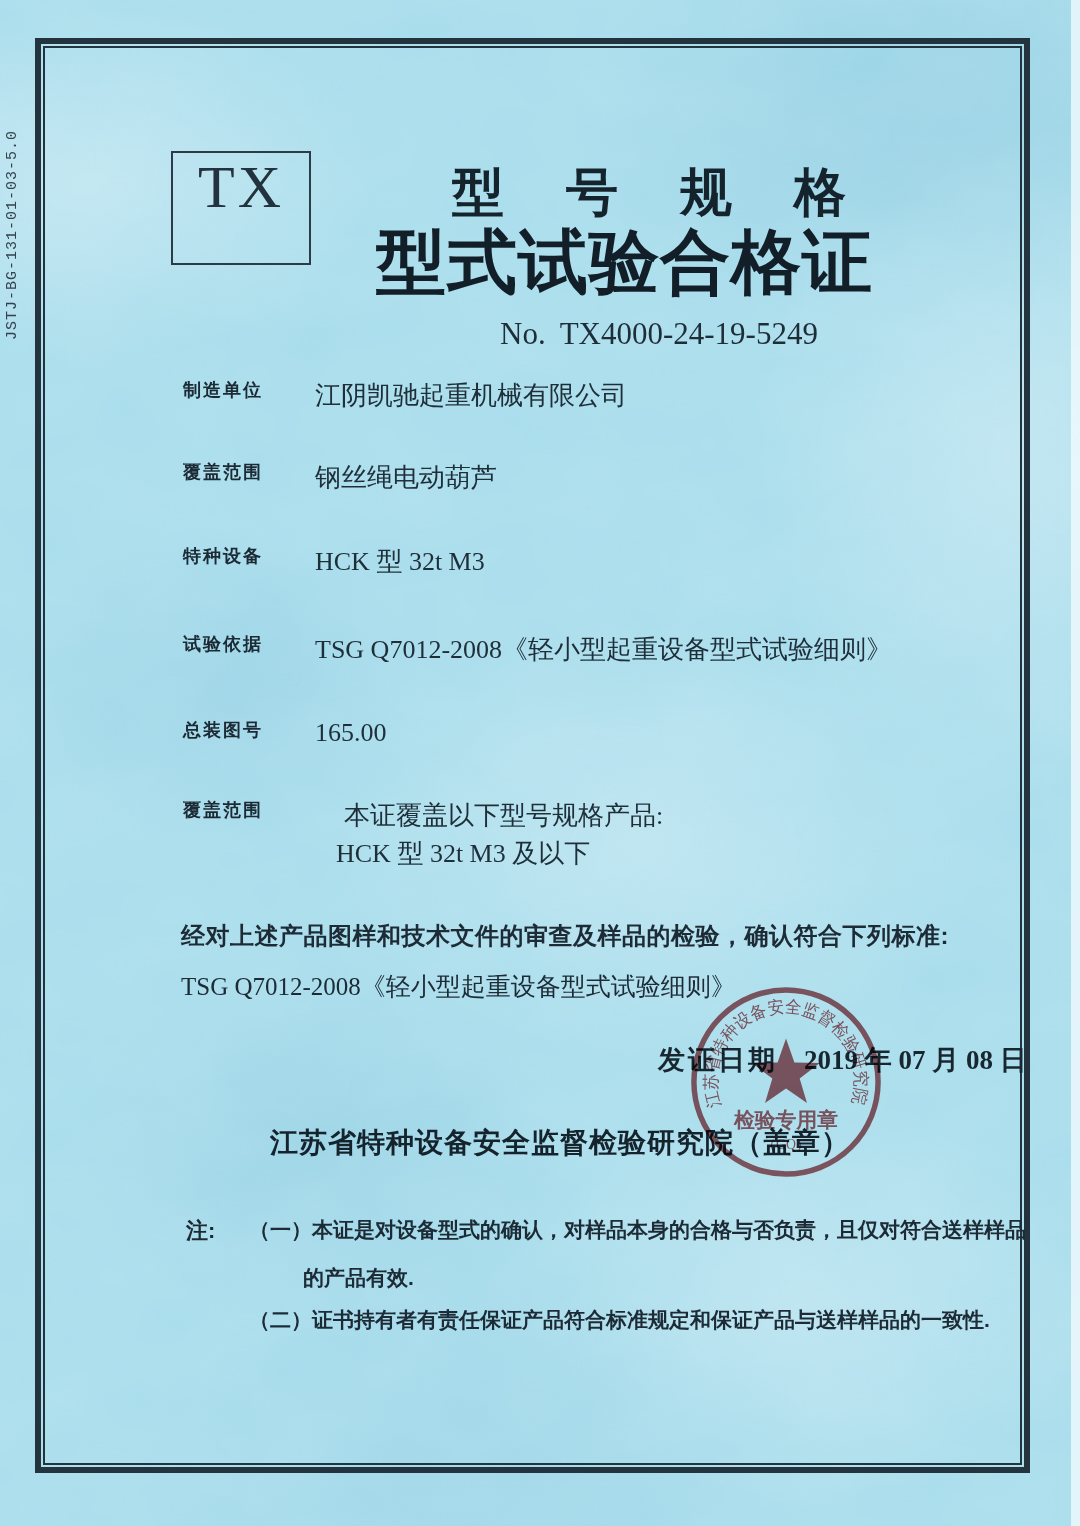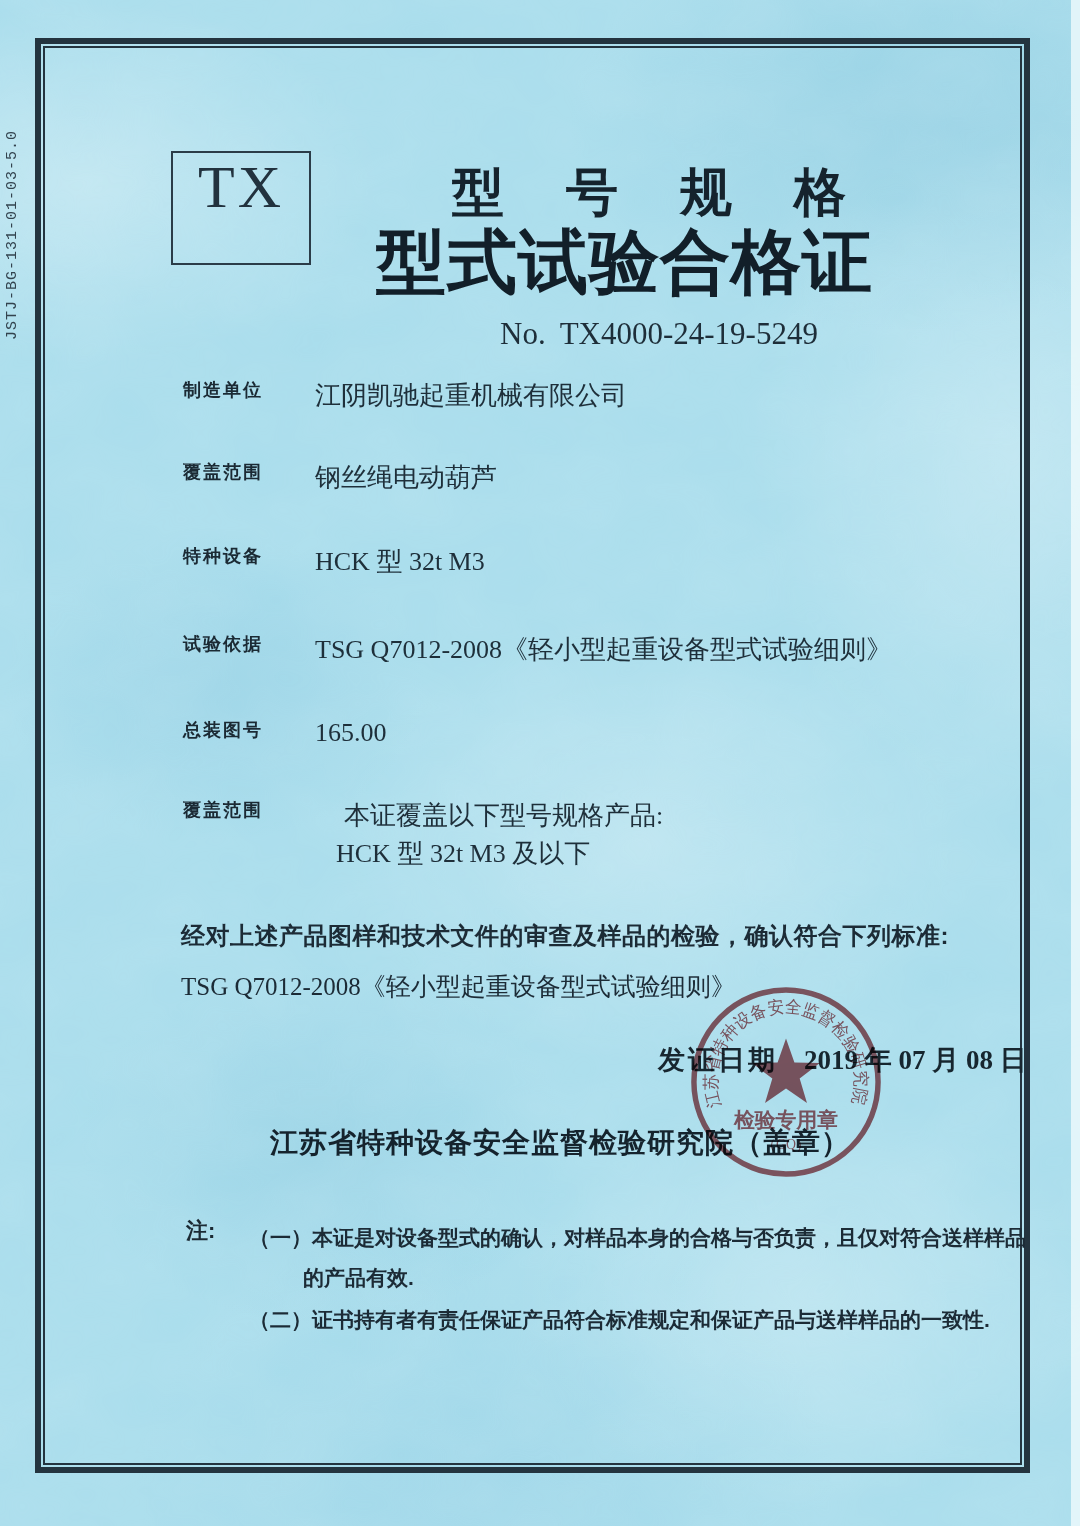--- a/index.html
+++ b/index.html
@@ -68,21 +68,21 @@
     font-size:28px;font-weight:700;letter-spacing:1px;color:#15232d;white-space:nowrap;
   }
   .note-label{
     position:absolute;left:186px;top:1216px;
     font-family:"Liberation Sans", sans-serif;font-weight:700;font-size:22px;color:#1b2a34;
   }
   .note{
     position:absolute;font-family:"Liberation Sans", sans-serif;
     font-weight:700;font-size:21px;color:#1c2b36;white-space:nowrap;
   }
-  .note-1a{left:249px;top:1216px;margin-top:8px;}
+  .note-1a{left:249px;top:1216px;}
   .note-1b{left:303px;top:1264px;}
   .note-2{left:249px;top:1306px;text-align:right;}
   .stamp{
     position:absolute;left:687px;top:983px;width:198px;height:198px;
     opacity:.88;mix-blend-mode:multiply;
   }
   .stamp text{font-family:"Liberation Serif", serif;}
 </style>
 </head>
 <body>

